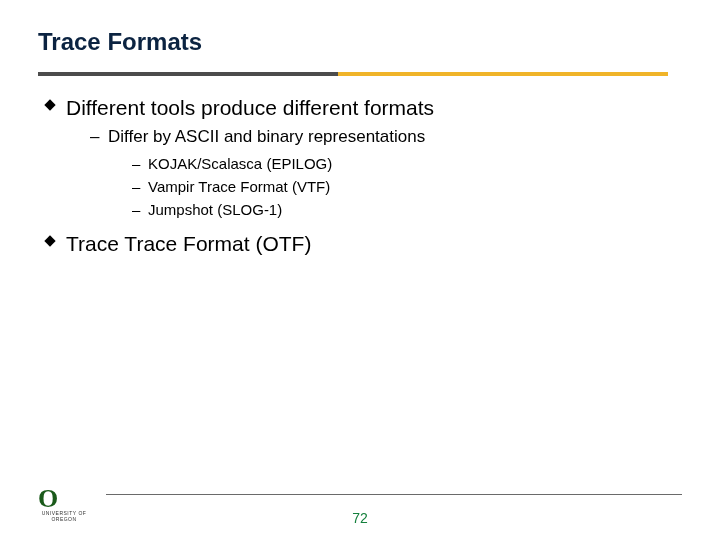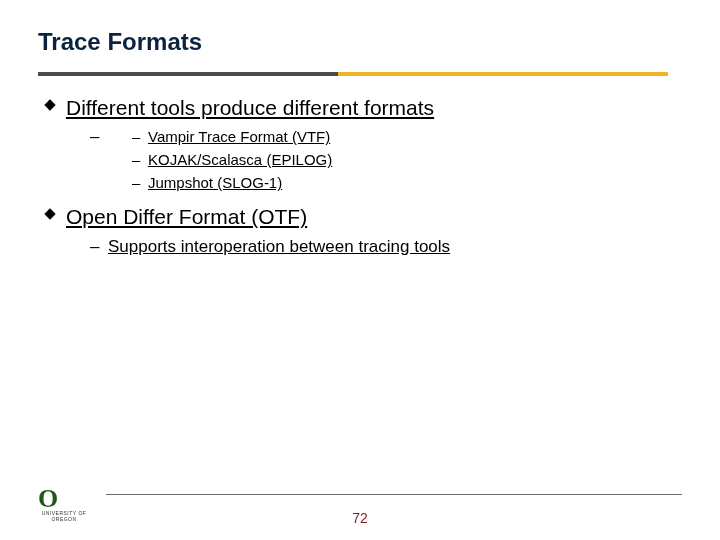--- a/index.html
+++ b/index.html
@@ -43,21 +43,20 @@
     height: 4px;
     width: 330px;
     background: #f0b429;
     vertical-align: top;
   }
   ul.level1 {
     list-style: none;
     padding: 0;
     margin: 0 0 16px 6px;
     font-size: 21px;
-    text-decoration: underline;
   }
   ul.level1 > li {
     position: relative;
     padding-left: 22px;
     margin-bottom: 4px;
     line-height: 1.35;
   }
   ul.level1 > li::before {
     content: "";
     position: absolute;
@@ -139,52 +138,50 @@
     text-align: center;
     margin-top: -2px;
   }
   .page-number {
     position: absolute;
     left: 0;
     right: 0;
     bottom: -4px;
     text-align: center;
     font-size: 14px;
-    color: #7f1d1d;
+    color: #15803d;
   }
 </style>
 </head>
 <body>
 
 <div class="slide">
 
   <h1 class="title">Trace Formats</h1>
 
   <div class="divider">
     <span class="seg-dark"></span><span class="seg-gold"></span>
   </div>
 
   <ul class="level1">
     <li>
       <span>Different tools produce different formats</span>
       <ul class="level2">
         <li>
+          <span>Differ by ASCII and binary representations</span>
           <ul class="level3">
+            <li><span>KOJAK/Scalasca (EPILOG)</span></li>
             <li><span>Vampir Trace Format (VTF)</span></li>
-            <li><span>KOJAK/Scalasca (EPILOG)</span></li>
             <li><span>Jumpshot (SLOG-1)</span></li>
           </ul>
         </li>
       </ul>
     </li>
     <li>
-      <span>Open Differ Format (OTF)</span>
-      <ul class="level2">
-        <li><span>Supports interoperation between tracing tools</span></li>
-      </ul>
+      <span>Trace Trace Format (OTF)</span>
     </li>
   </ul>
 
   <div class="footer">
     <div class="logo">
       <div class="logo-o">O</div>
       <div class="logo-text">UNIVERSITY
 OF OREGON</div>
     </div>
     <div class="footer-line"></div>

